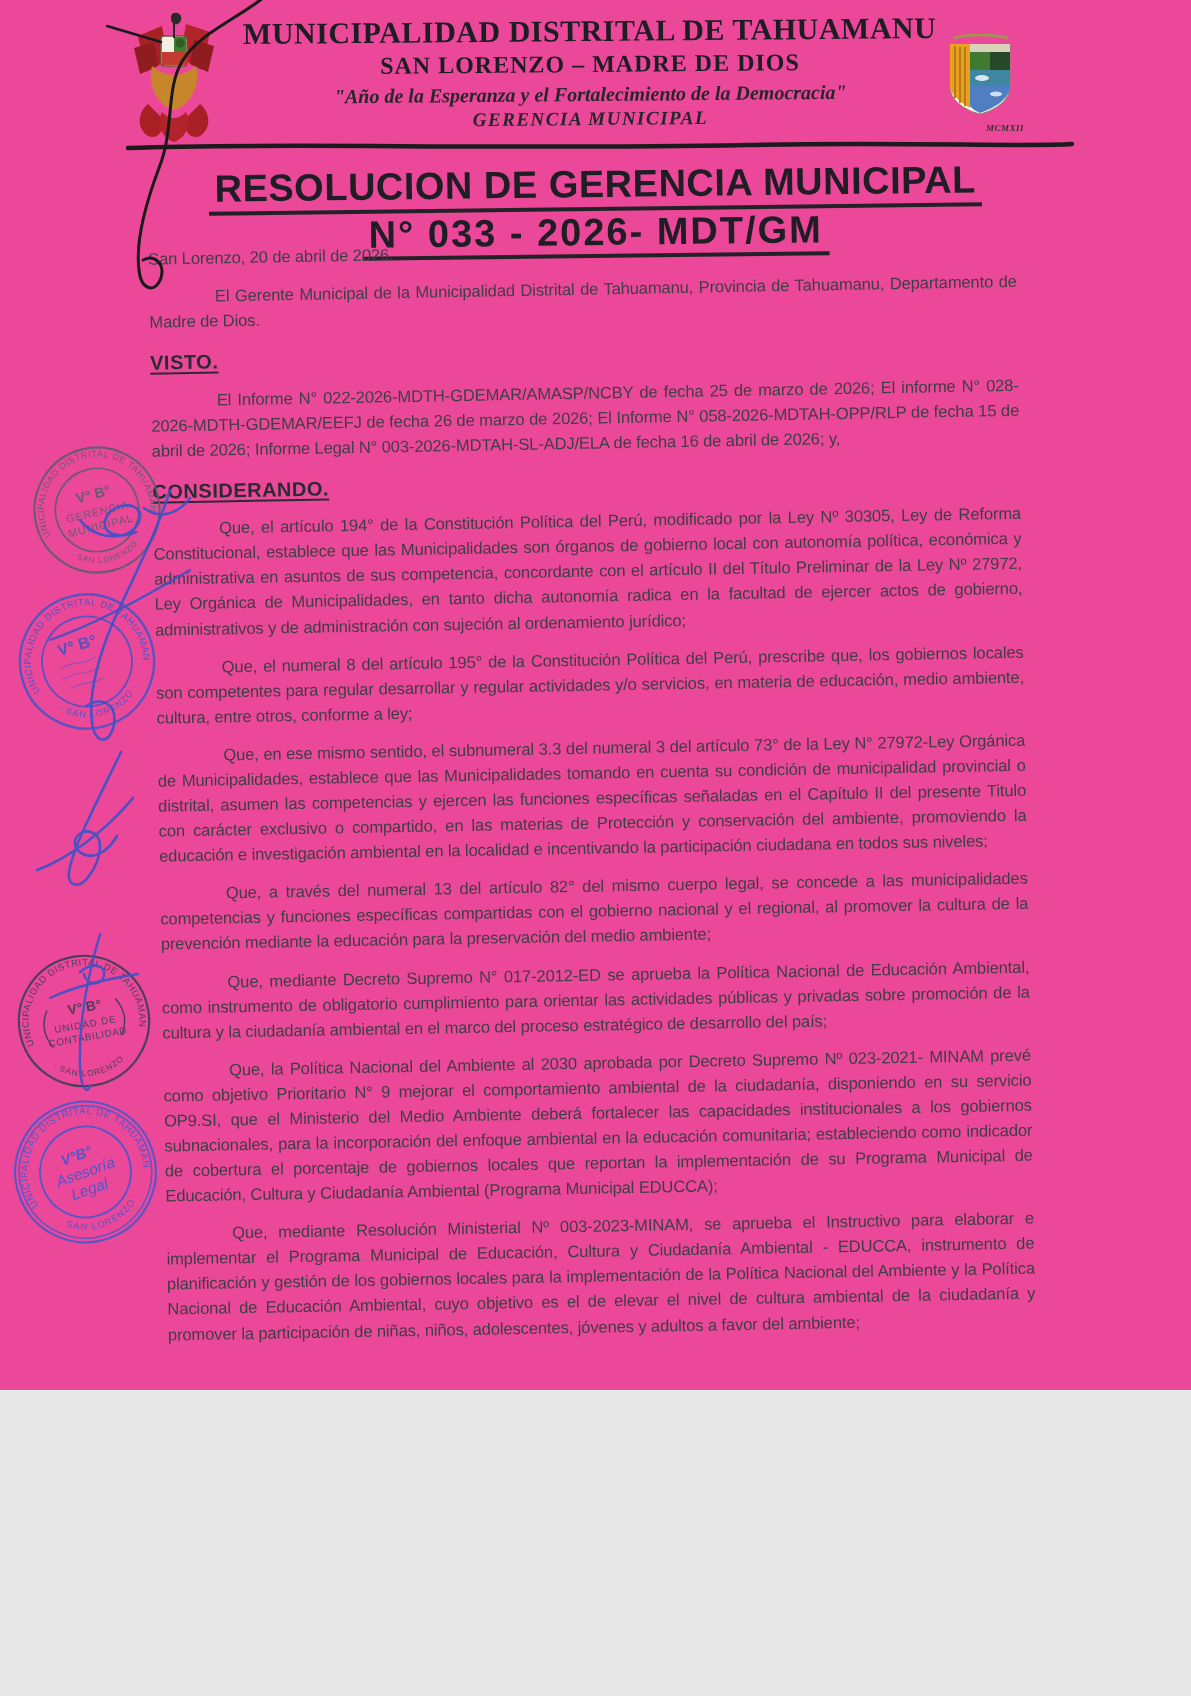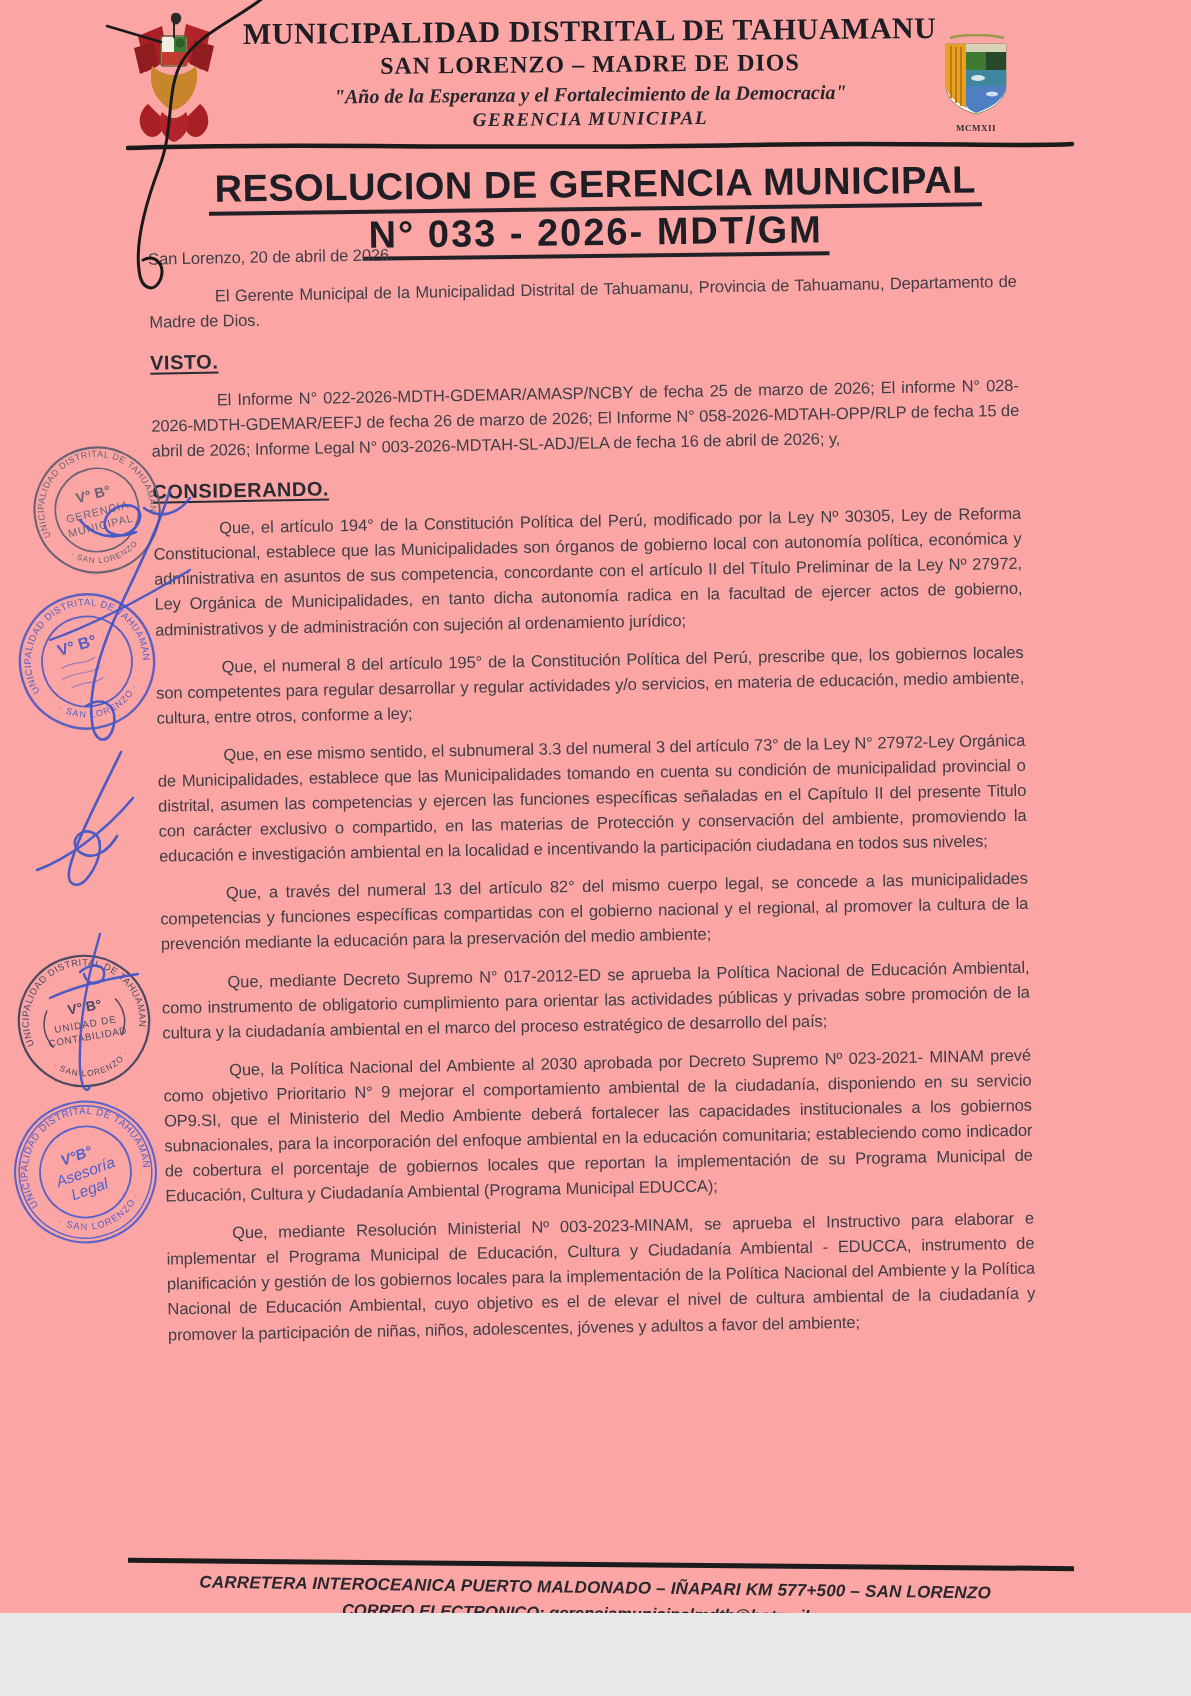--- a/index.html
+++ b/index.html
@@ -1,37 +1,37 @@
 <!DOCTYPE html>
 <html><head>
 <meta charset="utf-8">
 <style>
   html,body{margin:0;padding:0;background:#e8e8e8;}
   .page{
     position:relative;
-    width:1191px;height:1613px;
-    background:#fca5a5;
+    width:1191px;height:1390px;
+    background:#ec4899;
     overflow:hidden;
     font-family:"Liberation Sans",sans-serif;
     color:#3e3e46;
   }
   
   .header{position:absolute;left:0;top:0;width:1191px;height:160px;}
   .header-text{
     position:absolute;left:235px;top:14px;width:710px;text-align:center;
     transform:rotate(-0.5deg);
     font-family:"Liberation Serif",serif;color:#1d1d24;
   }
   .org-name{font-size:30px;font-weight:bold;letter-spacing:0.5px;white-space:nowrap;}
   .org-loc{font-size:24px;font-weight:bold;letter-spacing:1px;margin-top:3px;}
   .org-motto{font-size:20px;font-weight:bold;font-style:italic;margin-top:5px;color:#26262c;}
   .org-office{font-size:19px;font-weight:bold;font-style:italic;letter-spacing:1.5px;margin-top:2px;color:#26262c;}
   .header-rule{position:absolute;left:126px;top:138px;}
   .coat-arms{position:absolute;left:128px;top:8px;}
-  .right-emblem{position:absolute;left:928px;top:34px;text-align:center;width:96px;}
+  .right-emblem{position:absolute;left:928px;top:34px;text-align:right;width:96px;font-style:italic;}
   .emblem-caption{font-family:"Liberation Serif",serif;font-size:9px;font-weight:bold;color:#33332e;margin-top:1px;letter-spacing:0.5px;}
   .pen-scribble{position:absolute;left:95px;top:-4px;z-index:5;}
   
   .title-block{
     position:absolute;left:0;top:163px;width:1191px;text-align:center;
     transform:rotate(-0.7deg);
     color:#1e1e24;
   }
   .title-line{display:inline-block;font-size:38px;font-weight:bold;letter-spacing:0.5px;
     border-bottom:4px solid #222226;padding:0 6px 1px 6px;line-height:1.12;white-space:nowrap;}

